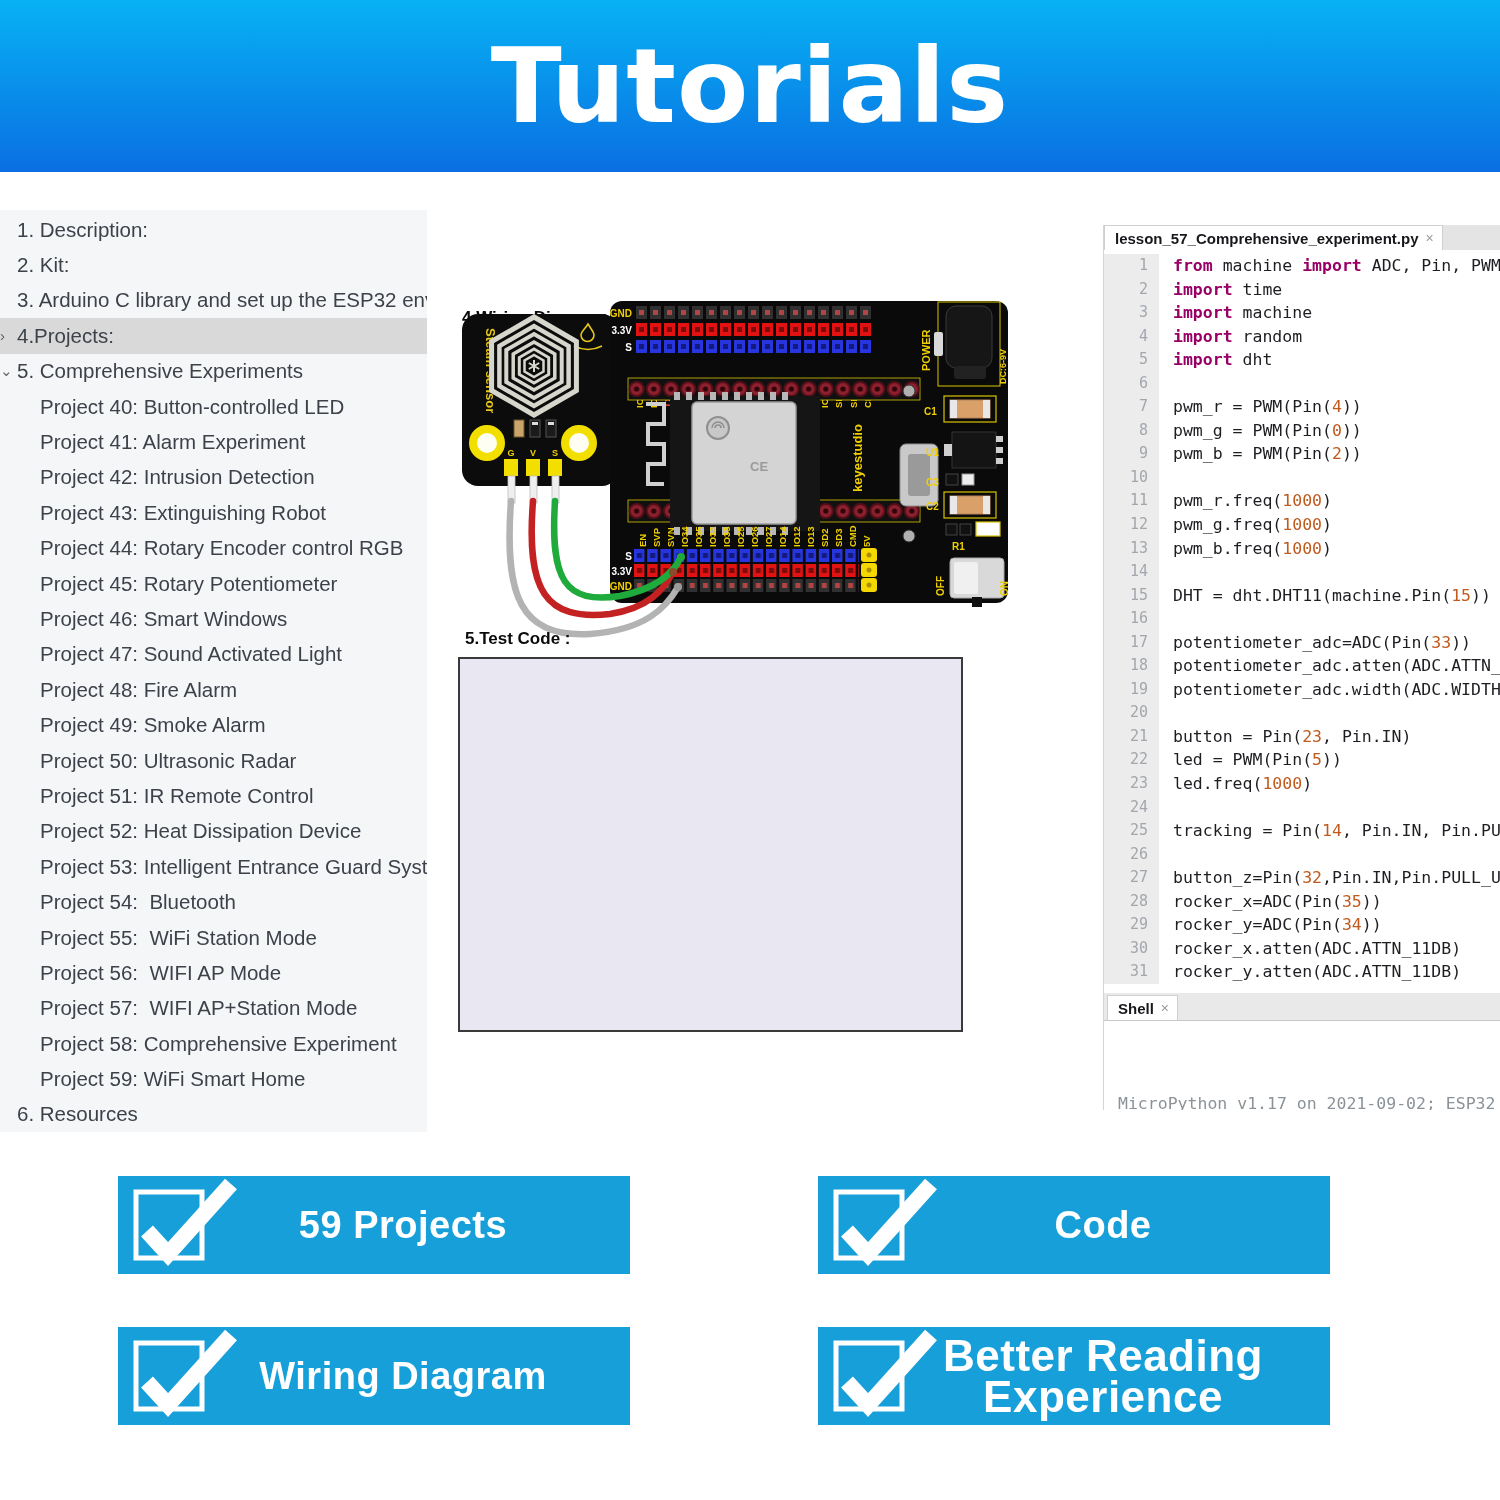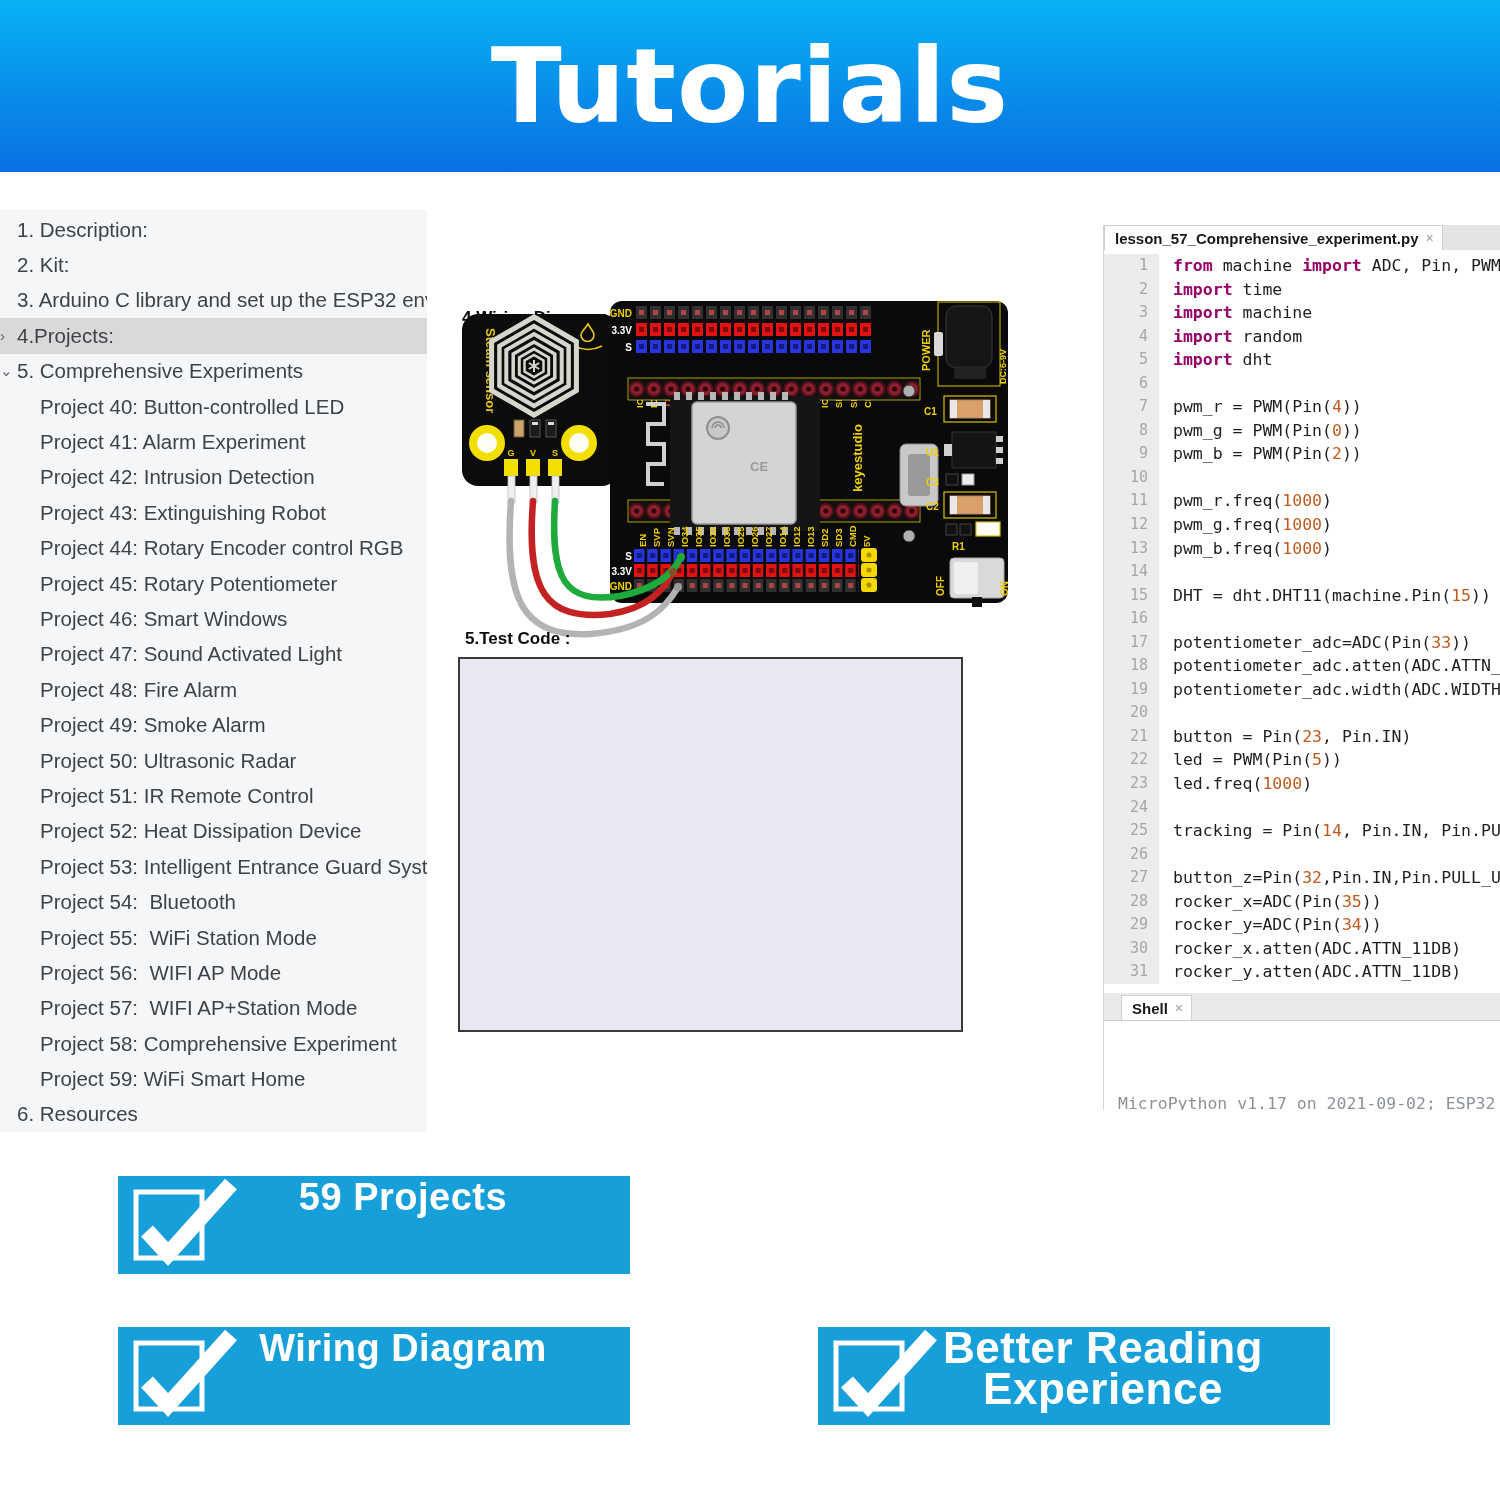--- a/index.html
+++ b/index.html
@@ -43,30 +43,30 @@
           color:#17171c;white-space:nowrap;}
   .tab-x{margin-left:7px;color:#9a9a9a;font-weight:normal;font-size:14px;}
   .ed-code{height:739px;background:#fff;overflow:hidden;padding-top:4px;}
   .cl{display:flex;height:23.55px;overflow:hidden;}
   .ln{flex:0 0 44px;background:#ececec;color:#a2a7ad;text-align:right;padding-right:11px;
       font:15px/23.55px "DejaVu Sans Mono",monospace;}
   .lc{white-space:pre;padding-left:14px;font:16.5px/23.55px "DejaVu Sans Mono",monospace;
       color:#1d1d22;}
   .lc .k{color:#990066;font-weight:bold;}
   .lc .n{color:#c05a1d;}
-  .sh-tabbar{height:27px;background:#e9e9e9;display:flex;align-items:flex-end;padding-left:17px;}
+  .sh-tabbar{height:27px;background:#e9e9e9;display:flex;align-items:flex-end;padding-left:3px;}
   .sh-body{height:94px;background:#fff;border-top:1px solid #c8c8c8;padding:24px 0 0 14px;
            font:16.5px/23.5px "DejaVu Sans Mono",monospace;color:#8b9298;white-space:pre;overflow:hidden;}
 
   
   .banner{position:absolute;width:512px;height:98px;background:#179fd9;color:#fff;}
   .banner .chk{position:absolute;left:12px;top:0px;}
   .banner .blabel{position:absolute;left:0;top:0;width:100%;height:100%;padding-left:58px;
                   box-sizing:border-box;display:flex;flex-direction:column;align-items:center;
-                  justify-content:flex-start;font-size:38px;font-weight:700;letter-spacing:0.5px;}
+                  justify-content:center;font-size:38px;font-weight:700;letter-spacing:0.5px;}
   .banner .blabel.two{font-size:44px;line-height:41px;}
   #banner-1{left:118px;top:1176px;}
   #banner-2{left:818px;top:1176px;}
   #banner-3{left:118px;top:1327px;}
   #banner-4{left:818px;top:1327px;}
 </style>
 </head>
 <body>
 
 <div class="stage">
@@ -726,20 +726,29 @@
   <div class="banner" id="banner-1">
     <svg class="chk" width="112" height="98" viewBox="0 0 112 98">
       <rect x="6" y="16" width="66" height="66" fill="none" stroke="#fff" stroke-width="5"></rect>
       <path d="M17 55 L38 78 L101 8" fill="none" stroke="#fff" stroke-width="16"></path>
     </svg>
     <div class="blabel">
       <div>59 Projects</div>
     </div>
   </div>
 
+  <div class="banner" id="banner-2">
+    <svg class="chk" width="112" height="98" viewBox="0 0 112 98">
+      <rect x="6" y="16" width="66" height="66" fill="none" stroke="#fff" stroke-width="5"></rect>
+      <path d="M17 55 L38 78 L101 8" fill="none" stroke="#fff" stroke-width="16"></path>
+    </svg>
+    <div class="blabel">
+      <div>Code</div>
+    </div>
+  </div>
 
   <div class="banner" id="banner-3">
     <svg class="chk" width="112" height="98" viewBox="0 0 112 98">
       <rect x="6" y="16" width="66" height="66" fill="none" stroke="#fff" stroke-width="5"></rect>
       <path d="M17 55 L38 78 L101 8" fill="none" stroke="#fff" stroke-width="16"></path>
     </svg>
     <div class="blabel">
       <div>Wiring Diagram</div>
     </div>
   </div>

